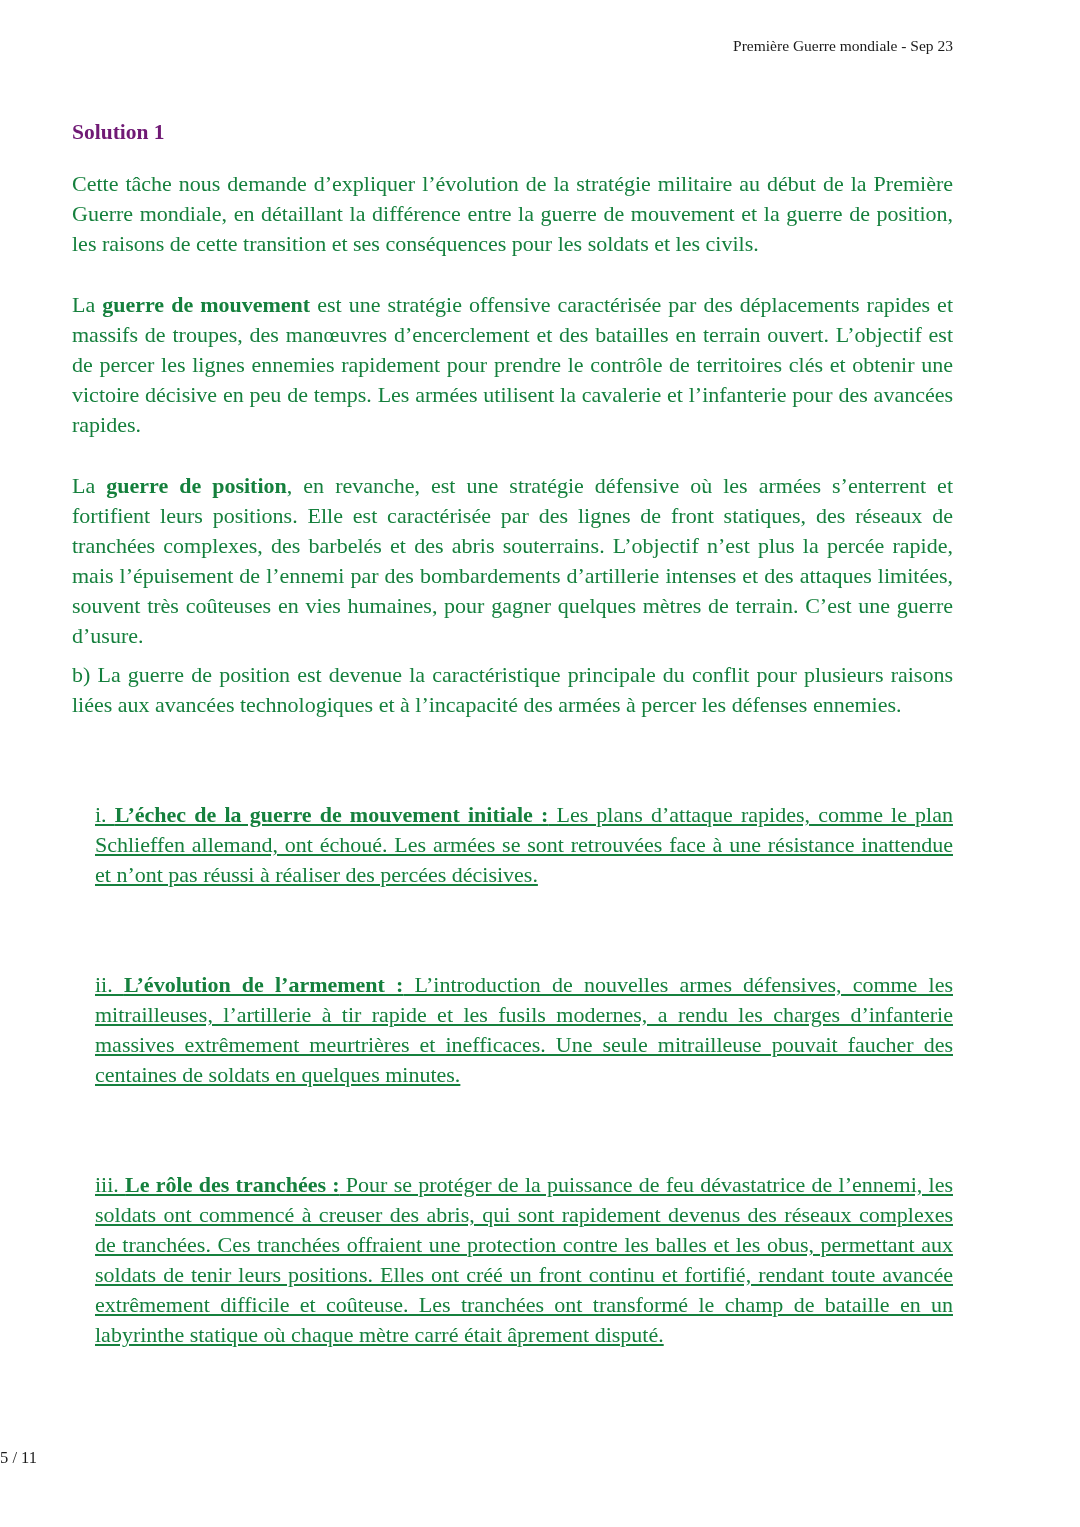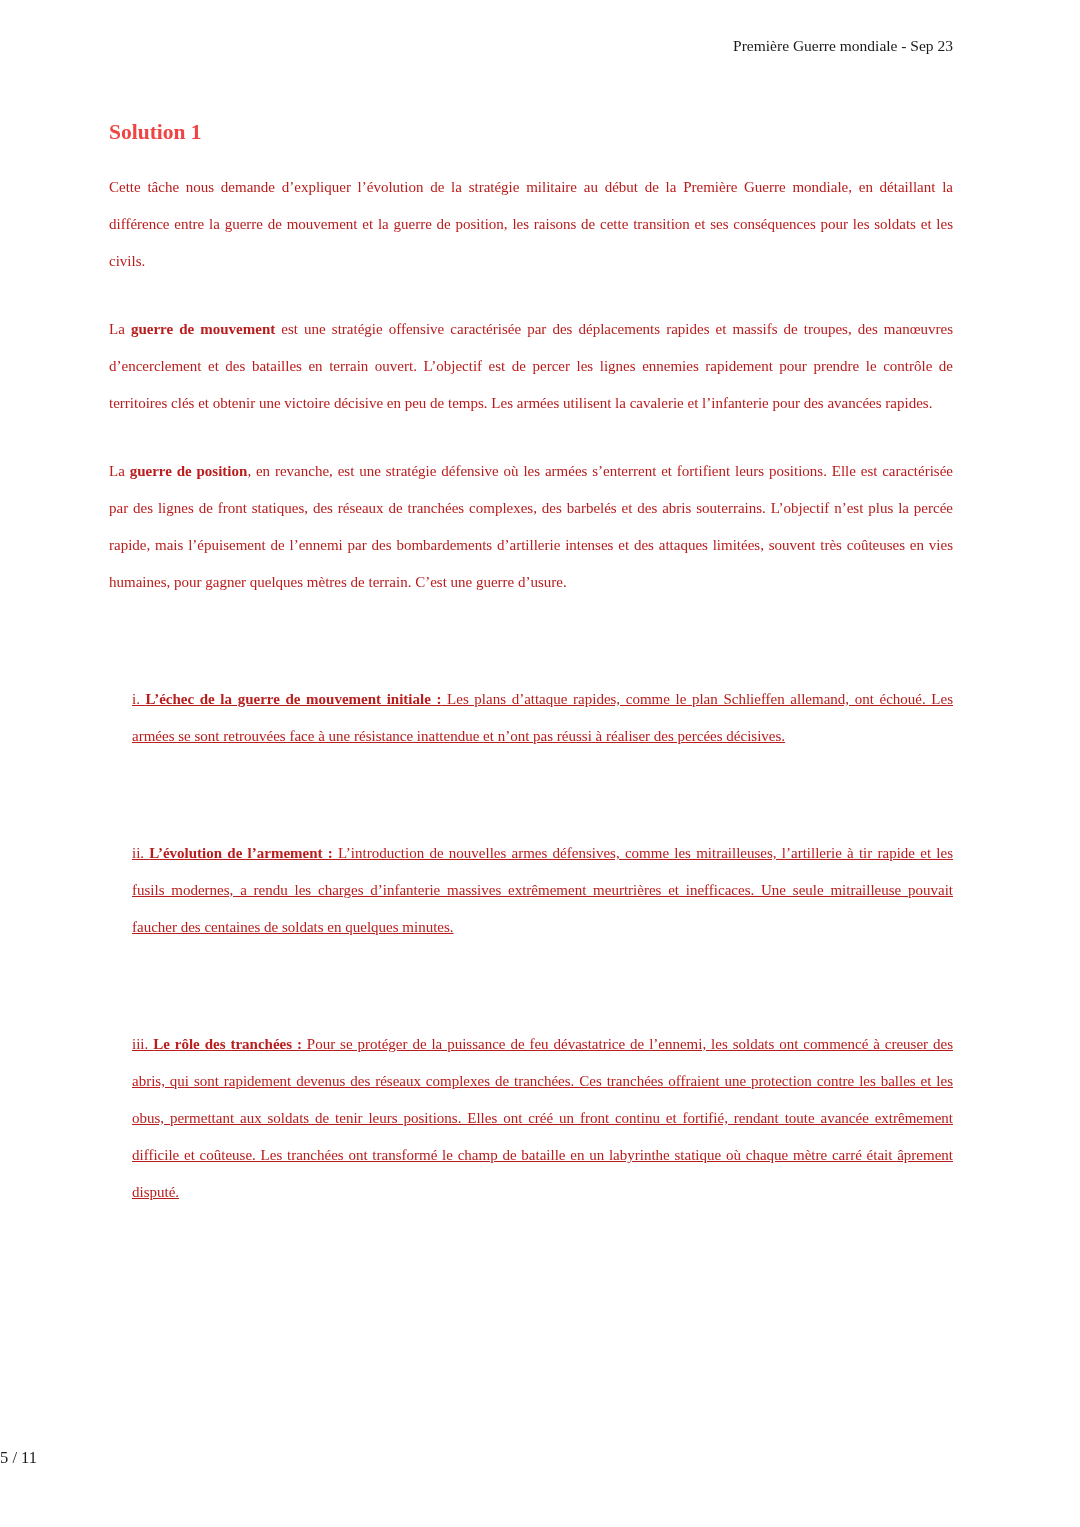--- a/index.html
+++ b/index.html
@@ -8,42 +8,42 @@
     width: 1080px;
     height: 1527px;
     position: relative;
     font-family: "Liberation Serif", "DejaVu Serif", serif;
     color: #1b1b1b;
     overflow: hidden;
   }
   .page {
     position: absolute;
     inset: 0;
-    padding: 36px 127px 0 109px;
+    padding: 36px 127px 0 72px;
     background: #ffffff;
     border-radius: 12px;
   }
   .header {
     text-align: right;
     font-size: 15.5px;
     line-height: 20px;
     color: #1b1b1b;
   }
   .title {
     font-size: 21.5px;
     font-weight: bold;
     margin-top: 64px;
     margin-bottom: 24px;
-    color: #ef4444;
+    color: #701a75;
   }
   .content .para {
-    font-size: 15px;
-    line-height: 37px;
+    font-size: 22px;
+    line-height: 30px;
     text-align: justify;
-    color: #b91c1c;
+    color: #15803d;
   }
   .para.indent { padding-left: 23px; text-decoration: underline; }
   .gap-n { margin-top: 0; }
   .gap-s { margin-top: 9px; }
   .gap-m { margin-top: 31px; }
   .gap-l { margin-top: 80px; }
   .b { font-weight: bold; }
   .r { font-weight: normal; }
   .footer {
     position: absolute;
@@ -59,20 +59,21 @@
 
 <div class="page">
   <div class="header">
     <span>Première Guerre mondiale - Sep 23</span>
   </div>
   <h1 class="title">Solution 1</h1>
   <div class="content">
       <p class="para gap-n"><span class="r">Cette tâche nous demande d’expliquer l’évolution de la stratégie militaire au début de la Première Guerre mondiale, en détaillant la différence entre la guerre de mouvement et la guerre de position, les raisons de cette transition et ses conséquences pour les soldats et les civils.</span></p>
       <p class="para gap-m"><span class="r">La </span><span class="b">guerre de mouvement</span><span class="r"> est une stratégie offensive caractérisée par des déplacements rapides et massifs de troupes, des manœuvres d’encerclement et des batailles en terrain ouvert. L’objectif est de percer les lignes ennemies rapidement pour prendre le contrôle de territoires clés et obtenir une victoire décisive en peu de temps. Les armées utilisent la cavalerie et l’infanterie pour des avancées rapides.</span></p>
       <p class="para gap-m"><span class="r">La </span><span class="b">guerre de position</span><span class="r">, en revanche, est une stratégie défensive où les armées s’enterrent et fortifient leurs positions. Elle est caractérisée par des lignes de front statiques, des réseaux de tranchées complexes, des barbelés et des abris souterrains. L’objectif n’est plus la percée rapide, mais l’épuisement de l’ennemi par des bombardements d’artillerie intenses et des attaques limitées, souvent très coûteuses en vies humaines, pour gagner quelques mètres de terrain. C’est une guerre d’usure.</span></p>
+      <p class="para gap-s"><span class="r">b) La guerre de position est devenue la caractéristique principale du conflit pour plusieurs raisons liées aux avancées technologiques et à l’incapacité des armées à percer les défenses ennemies.</span></p>
       <p class="para gap-l indent"><span class="r">i. </span><span class="b">L’échec de la guerre de mouvement initiale :</span><span class="r"> Les plans d’attaque rapides, comme le plan Schlieffen allemand, ont échoué. Les armées se sont retrouvées face à une résistance inattendue et n’ont pas réussi à réaliser des percées décisives.</span></p>
       <p class="para gap-l indent"><span class="r">ii. </span><span class="b">L’évolution de l’armement :</span><span class="r"> L’introduction de nouvelles armes défensives, comme les mitrailleuses, l’artillerie à tir rapide et les fusils modernes, a rendu les charges d’infanterie massives extrêmement meurtrières et inefficaces. Une seule mitrailleuse pouvait faucher des centaines de soldats en quelques minutes.</span></p>
       <p class="para gap-l indent"><span class="r">iii. </span><span class="b">Le rôle des tranchées :</span><span class="r"> Pour se protéger de la puissance de feu dévastatrice de l’ennemi, les soldats ont commencé à creuser des abris, qui sont rapidement devenus des réseaux complexes de tranchées. Ces tranchées offraient une protection contre les balles et les obus, permettant aux soldats de tenir leurs positions. Elles ont créé un front continu et fortifié, rendant toute avancée extrêmement difficile et coûteuse. Les tranchées ont transformé le champ de bataille en un labyrinthe statique où chaque mètre carré était âprement disputé.</span></p>
     </div>
   <div class="footer">
     <span>5 / 11</span>
   </div>
 </div>
 
 </body></html>

